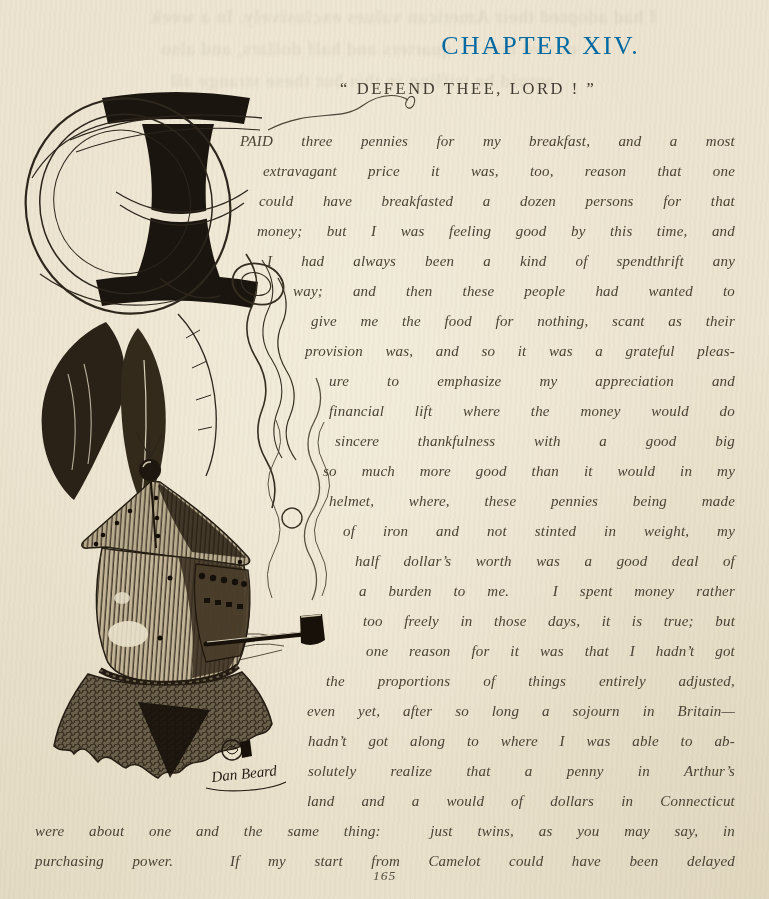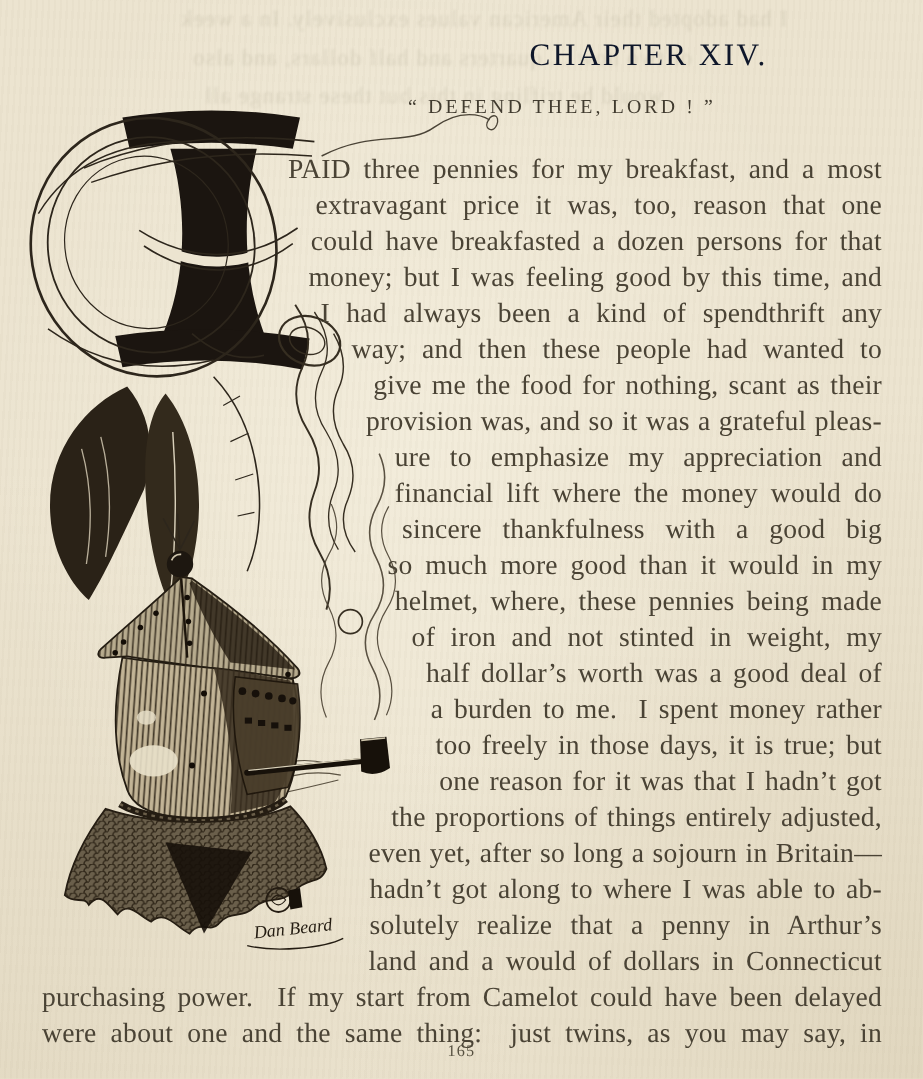--- a/index.html
+++ b/index.html
@@ -13,38 +13,38 @@
     font-family:"Liberation Serif", serif;
     color:#494234;
   }
   .paper-grain{position:absolute;inset:0;pointer-events:none;
     background:repeating-linear-gradient(93deg, rgba(120,105,75,.03) 0 2px, rgba(0,0,0,0) 2px 5px);}
   
   .ghost{position:absolute;transform:scaleX(-1);filter:blur(1.5px);opacity:.14;
     color:#6e6950;font-size:19px;letter-spacing:1px;white-space:nowrap;}
   
   .chapter{position:absolute;top:31px;left:348px;width:385px;text-align:center;
-    font-size:26px;letter-spacing:2px;color:#0f172a;}
+    font-size:26px;letter-spacing:2px;color:#0369a1;}
   .subtitle{position:absolute;top:79px;left:340px;width:380px;text-align:left;
     font-size:16.5px;letter-spacing:2.6px;color:#413b2f;}
   
   .body-block{position:absolute;left:35px;top:126px;width:700px;}
-  .bline{line-height:30px;font-size:23px;letter-spacing:.2px;
-    text-align:justify;text-align-last:justify;color:#4a4335;}
+  .bline{line-height:30px;font-size:15px;letter-spacing:.2px;
+    text-align:justify;text-align-last:justify;color:#4a4335;font-style:italic;}
   .ln-0{margin-left:205px}.ln-1{margin-left:228px}.ln-2{margin-left:224px}
   .ln-3{margin-left:222px}.ln-4{margin-left:232px}.ln-5{margin-left:258px}
   .ln-6{margin-left:276px}.ln-7{margin-left:270px}.ln-8{margin-left:294px}
   .ln-9{margin-left:300px}.ln-10{margin-left:294px}.ln-11{margin-left:288px}
   .ln-12{margin-left:294px}.ln-13{margin-left:308px}.ln-14{margin-left:320px}
   .ln-15{margin-left:324px}.ln-16{margin-left:328px}.ln-17{margin-left:331px}
   .ln-18{margin-left:291px}.ln-19{margin-left:272px}.ln-20{margin-left:273px}
   .ln-21{margin-left:273px}.ln-22{margin-left:272px}.ln-23{margin-left:0}
   .ln-24{margin-left:0}
   .pagenum{position:absolute;top:868px;left:0;width:769px;text-align:center;
-    font-size:13.5px;letter-spacing:1px;color:#565040;}
+    font-size:13.5px;letter-spacing:1px;color:#565040;font-style:italic;}
   .illus{position:absolute;left:10px;top:78px;pointer-events:none;}
 </style>
 </head>
 <body>
 
 <div class="paper-grain"></div>
 
 <div class="ghost" style="top:6px;left:150px">I had adopted their American values exclusively.  In a week</div>
 <div class="ghost" style="top:38px;left:160px">or two now ... quarters and half dollars, and also</div>
 <div class="ghost" style="top:70px;left:170px">would be trifling in this but these strange all</div>
@@ -202,17 +202,17 @@
   <div class="bline ln-13">of iron and not stinted in weight, my</div>
   <div class="bline ln-14">half dollar’s worth was a good deal of</div>
   <div class="bline ln-15">a burden to me.&nbsp; I spent money rather</div>
   <div class="bline ln-16">too freely in those days, it is true; but</div>
   <div class="bline ln-17">one reason for it was that I hadn’t got</div>
   <div class="bline ln-18">the proportions of things entirely adjusted,</div>
   <div class="bline ln-19">even yet, after so long a sojourn in Britain—</div>
   <div class="bline ln-20">hadn’t got along to where I was able to ab-</div>
   <div class="bline ln-21">solutely realize that a penny in Arthur’s</div>
   <div class="bline ln-22">land and a would of dollars in Connecticut</div>
+  <div class="bline ln-23">were about one and the same thing:&nbsp; just twins, as you may say, in</div>
   <div class="bline ln-24">purchasing power.&nbsp; If my start from Camelot could have been delayed</div>
-  <div class="bline ln-23">were about one and the same thing:&nbsp; just twins, as you may say, in</div>
 </div>
 
 <div class="pagenum">165</div>
 
 </body></html>

